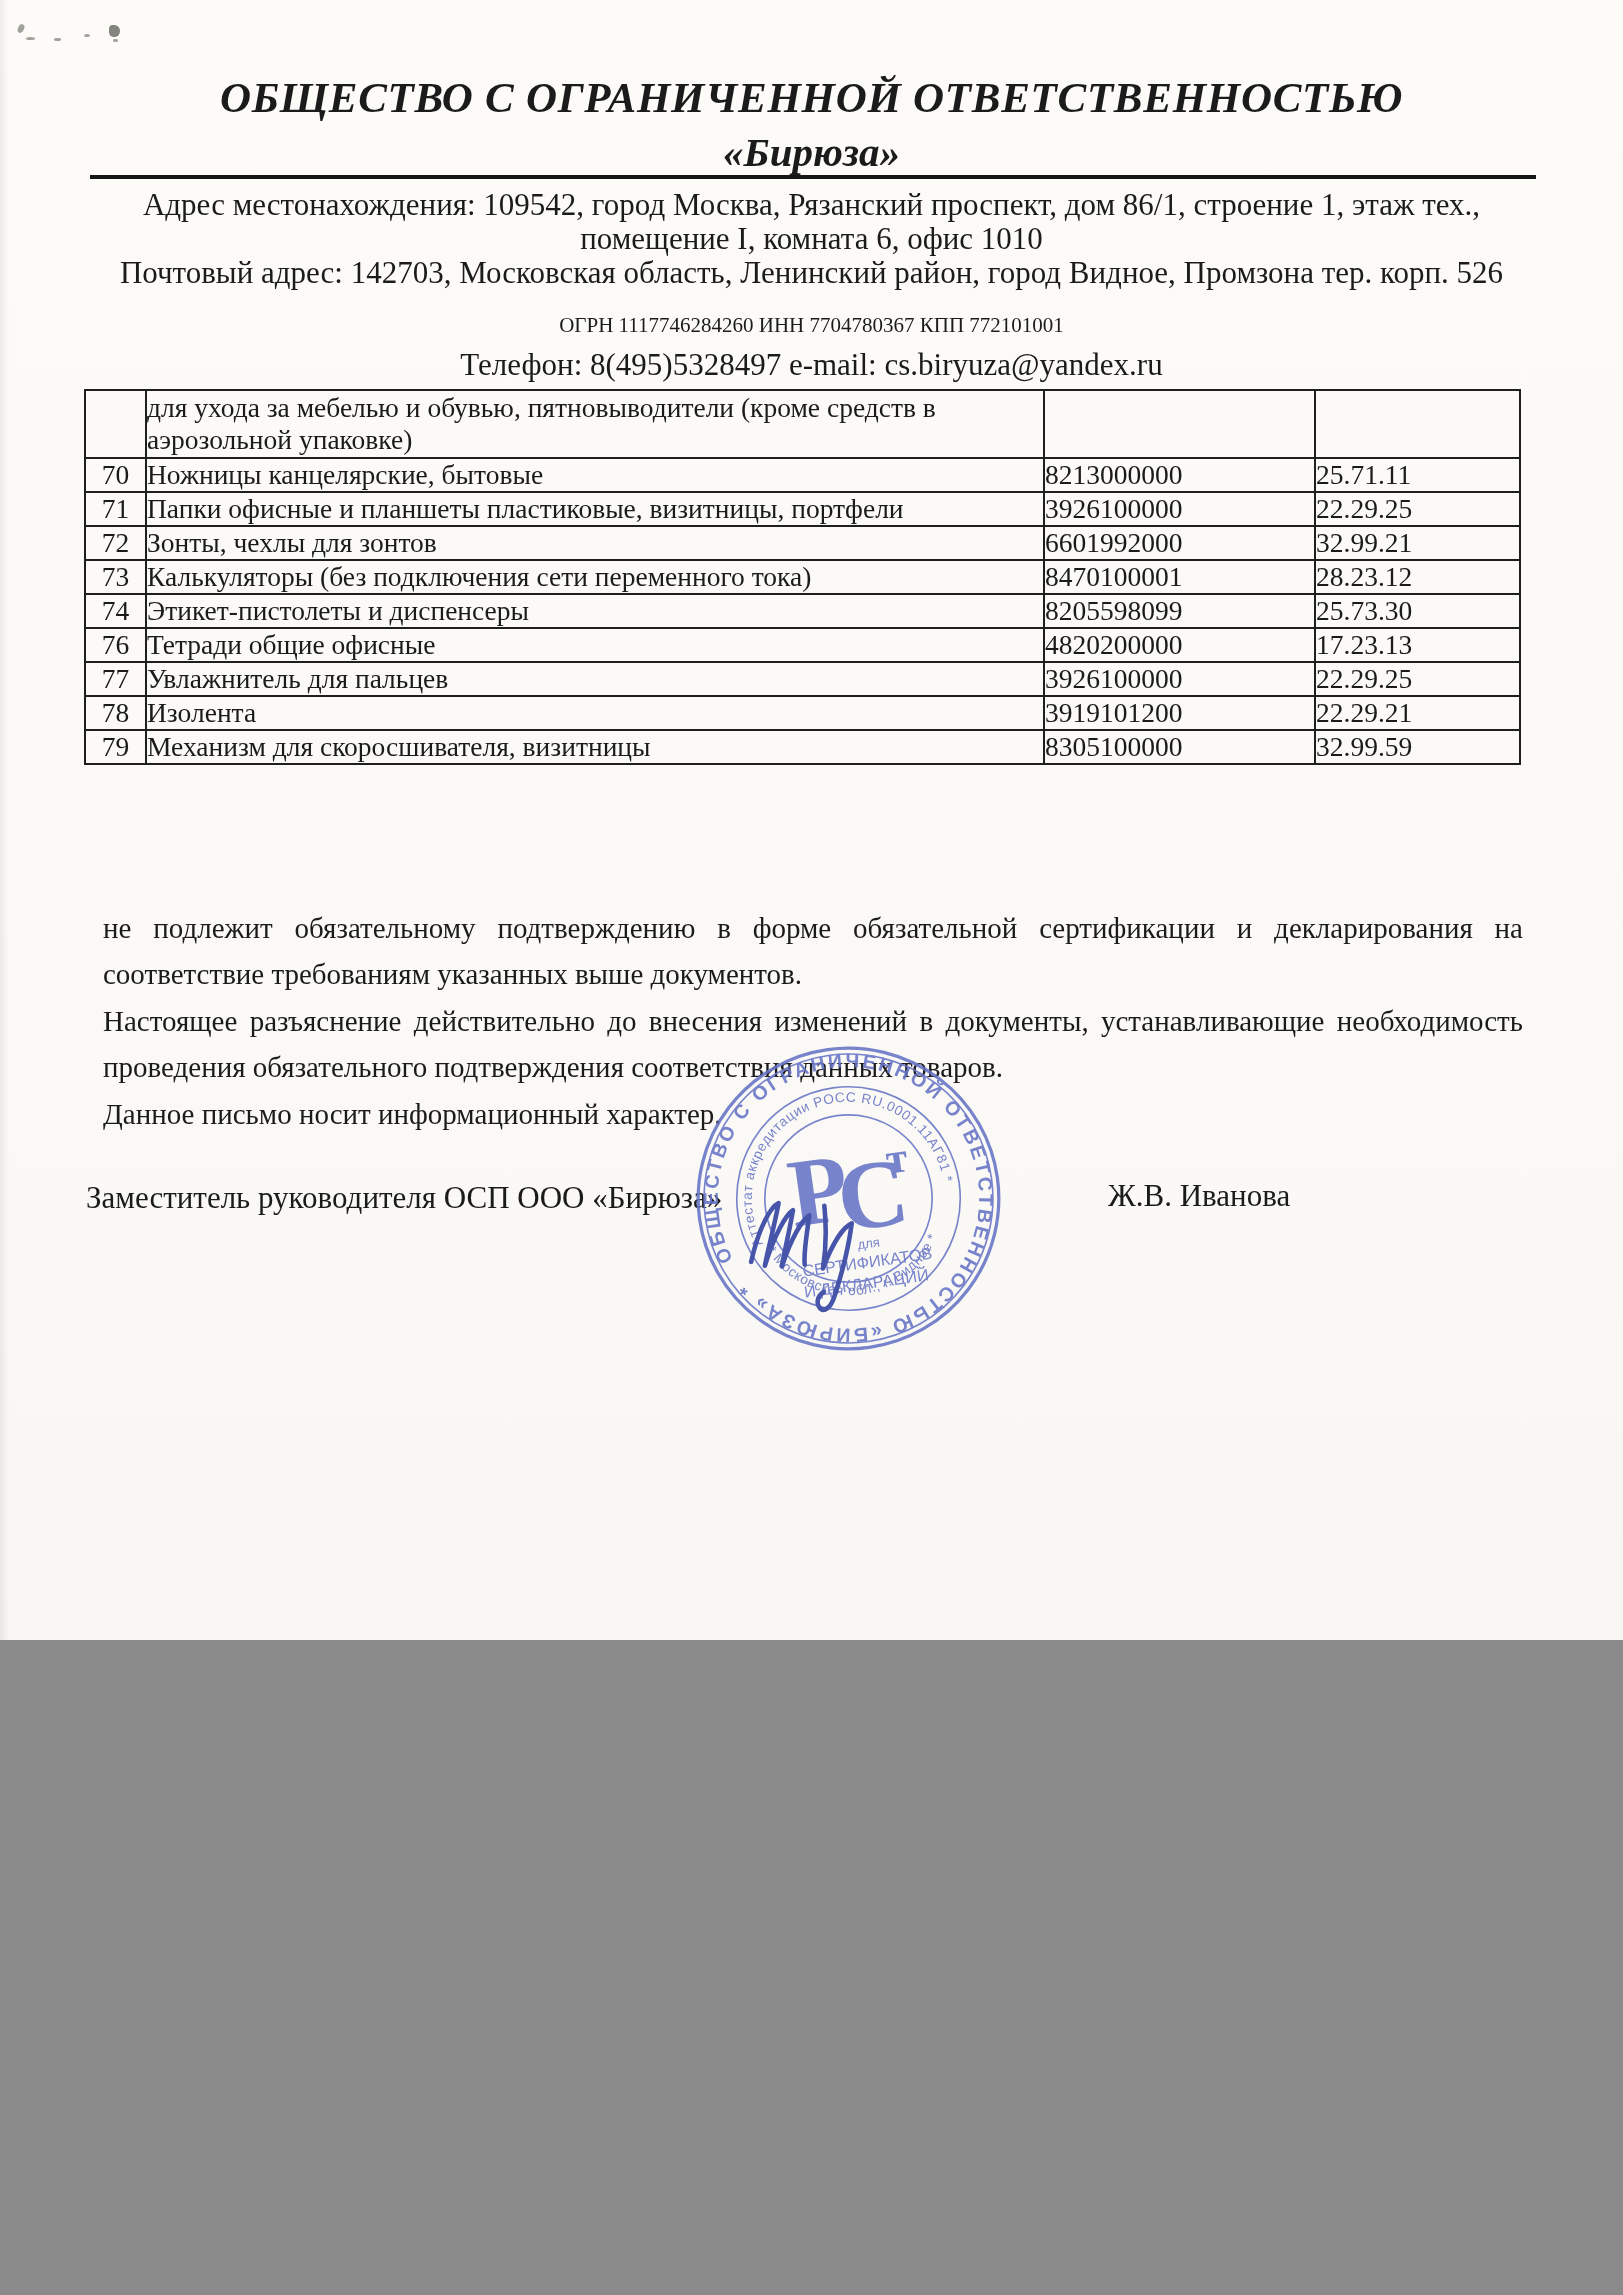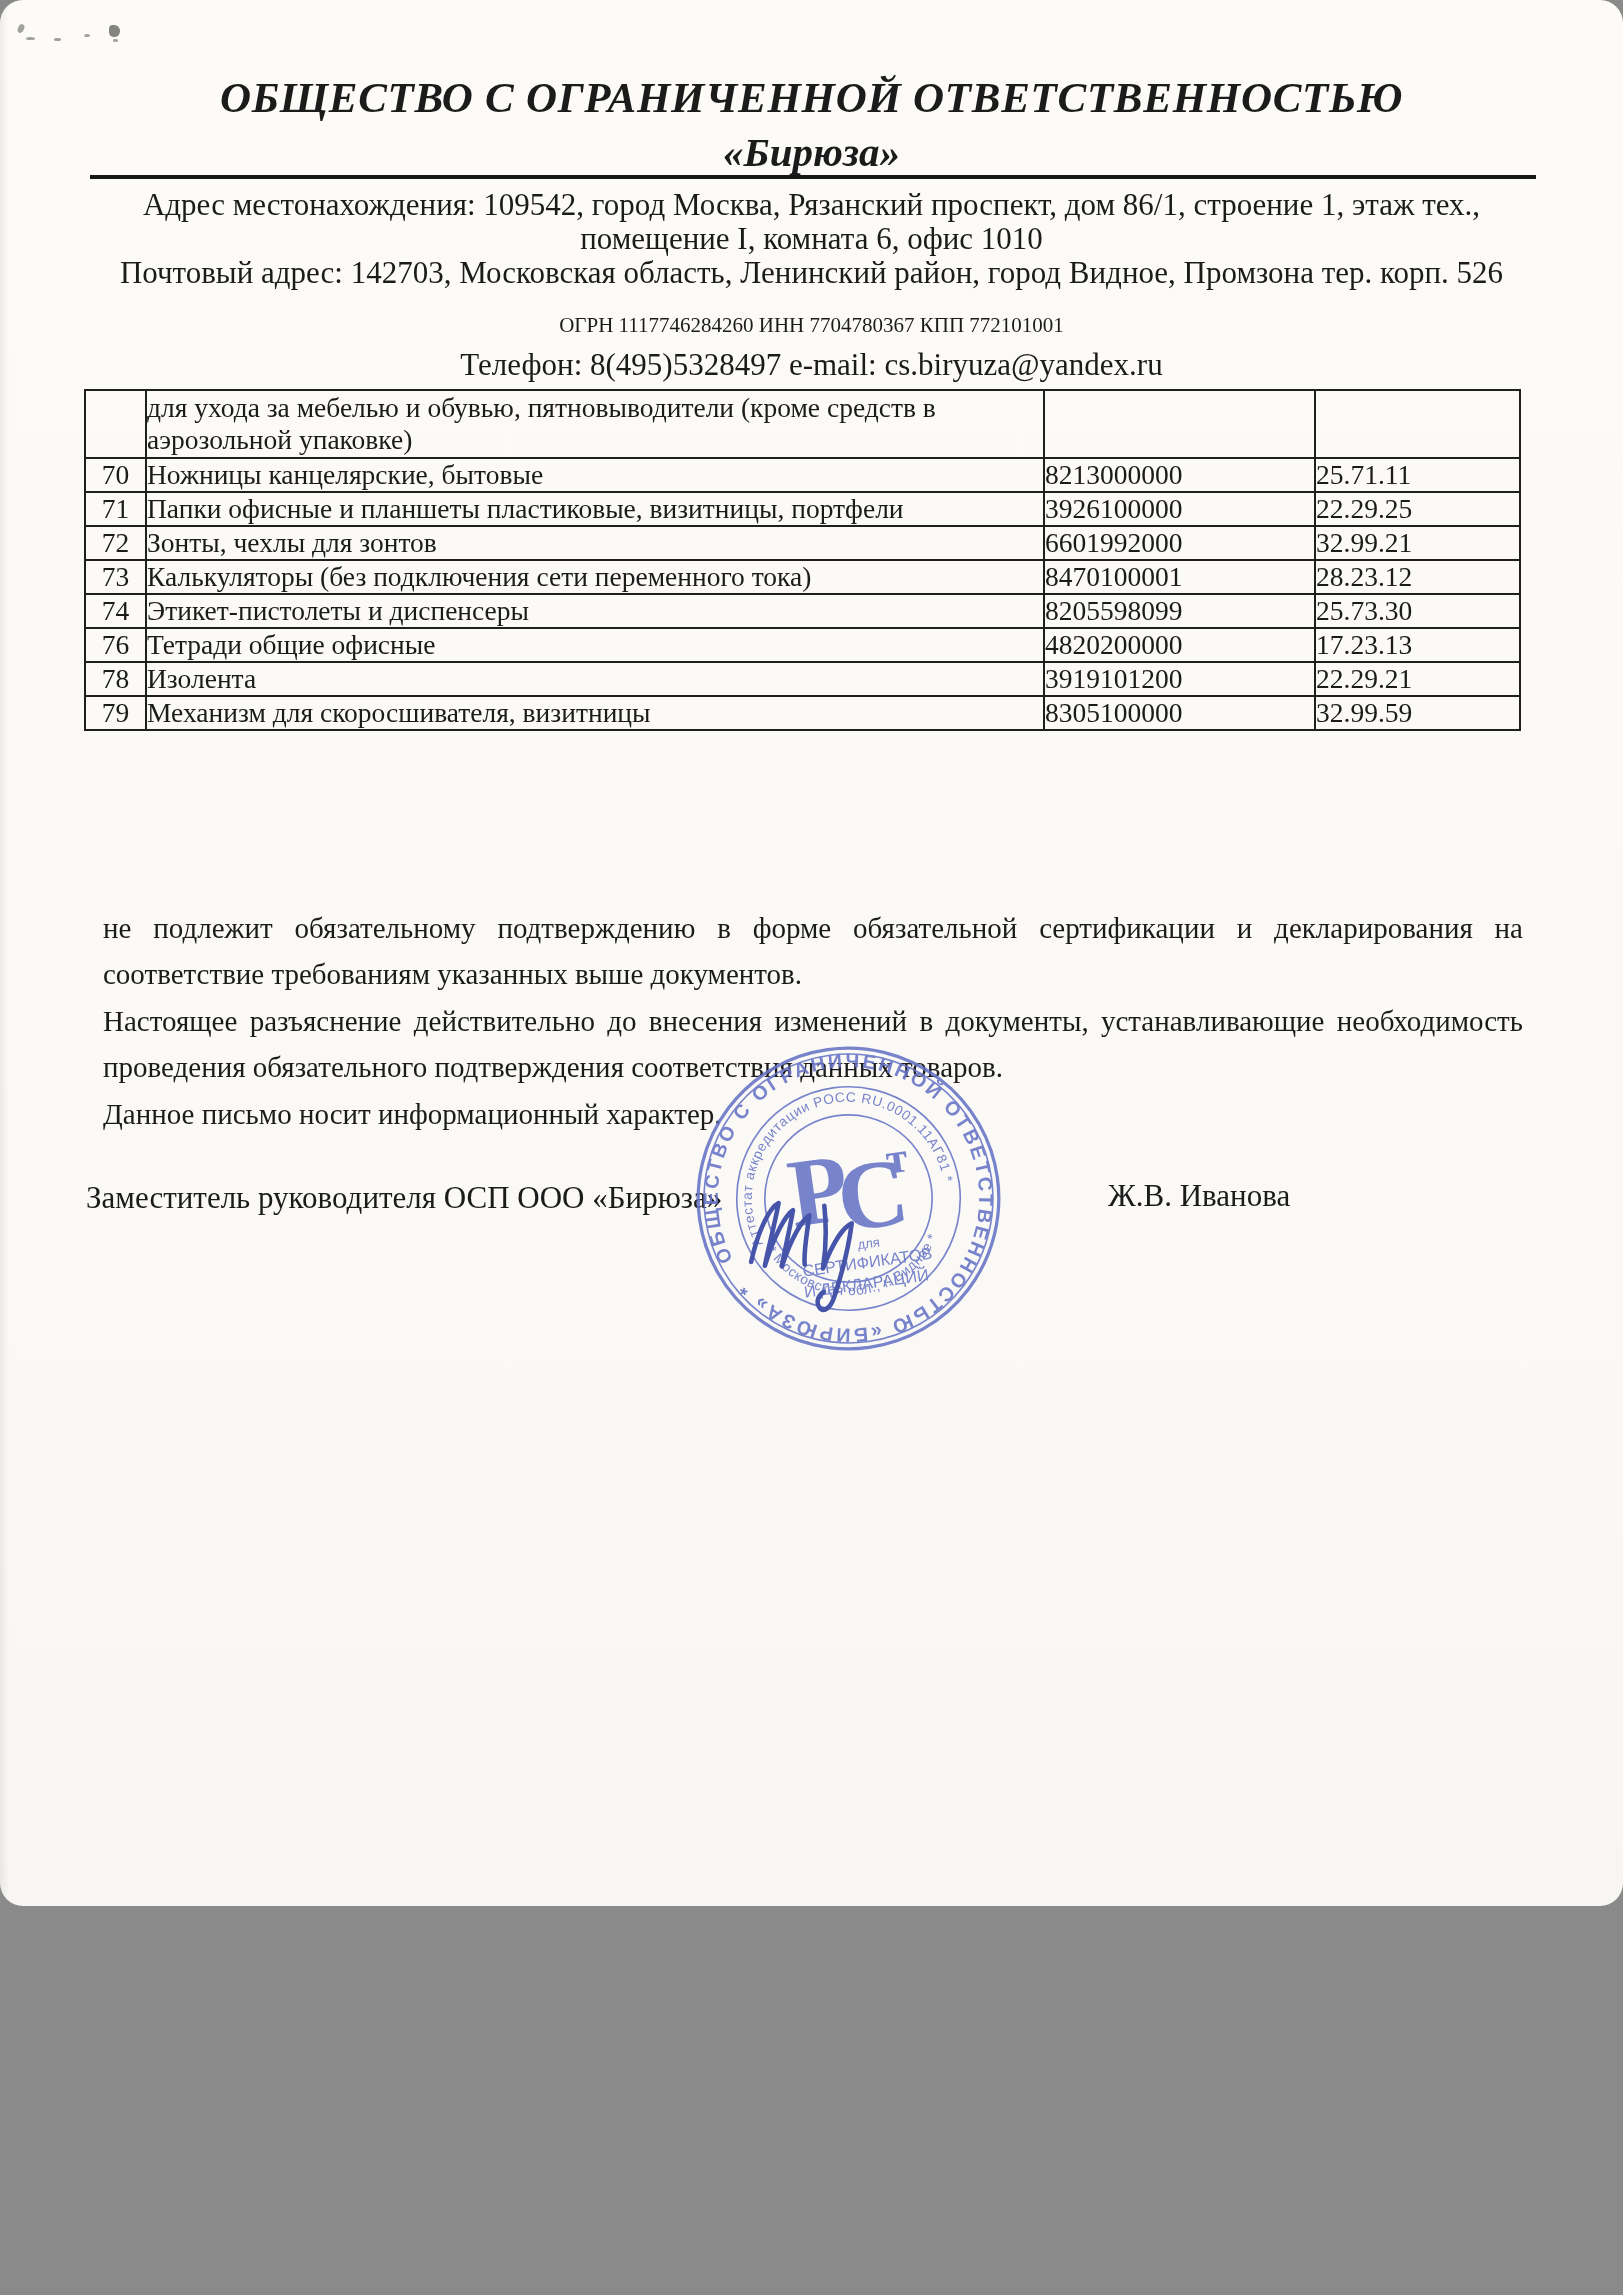--- a/index.html
+++ b/index.html
@@ -1,23 +1,22 @@
 <!DOCTYPE html>
 <html style="font-size:10.5px"><head>
 <meta charset="utf-8">
 <style>
   html,body{margin:0;padding:0;background:#8a8a8a;}
   .page{
     position:relative;
-    width:1623px;height:1906px;
+    width:1623px;height:1640px;
     background:linear-gradient(180deg,#fcfbf8 0%,#faf9f6 70%,#f7f6f2 100%);
     overflow:hidden;
     font-family:"Liberation Serif", serif;
     color:#1b1b1b;
-    border-radius:23px;
   }
   .page::before{
     content:"";position:absolute;left:0;top:0;bottom:0;width:9.2px;
     background:linear-gradient(90deg,rgba(0,0,0,.06),rgba(0,0,0,0));
   }
   .abs{position:absolute;}
   .centered{left:0;width:100%;text-align:center;}
 
   .company-type{top:73px;font-size:43px;font-weight:700;font-style:italic;letter-spacing:0.7px;}
   .company-name{top:128px;font-size:41px;font-weight:700;font-style:italic;}
@@ -145,20 +144,26 @@
         <td class="c-code">8205598099</td>
         <td class="c-okpd">25.73.30</td>
       </tr>
       <tr>
         <td class="c-num">76</td>
         <td class="c-name">Тетради общие офисные</td>
         <td class="c-code">4820200000</td>
         <td class="c-okpd">17.23.13</td>
       </tr>
       <tr>
+        <td class="c-num">77</td>
+        <td class="c-name">Увлажнитель для пальцев</td>
+        <td class="c-code">3926100000</td>
+        <td class="c-okpd">22.29.25</td>
+      </tr>
+      <tr>
         <td class="c-num">78</td>
         <td class="c-name">Изолента</td>
         <td class="c-code">3919101200</td>
         <td class="c-okpd">22.29.21</td>
       </tr>
       <tr>
         <td class="c-num">79</td>
         <td class="c-name">Механизм для скоросшивателя, визитницы</td>
         <td class="c-code">8305100000</td>
         <td class="c-okpd">32.99.59</td>

